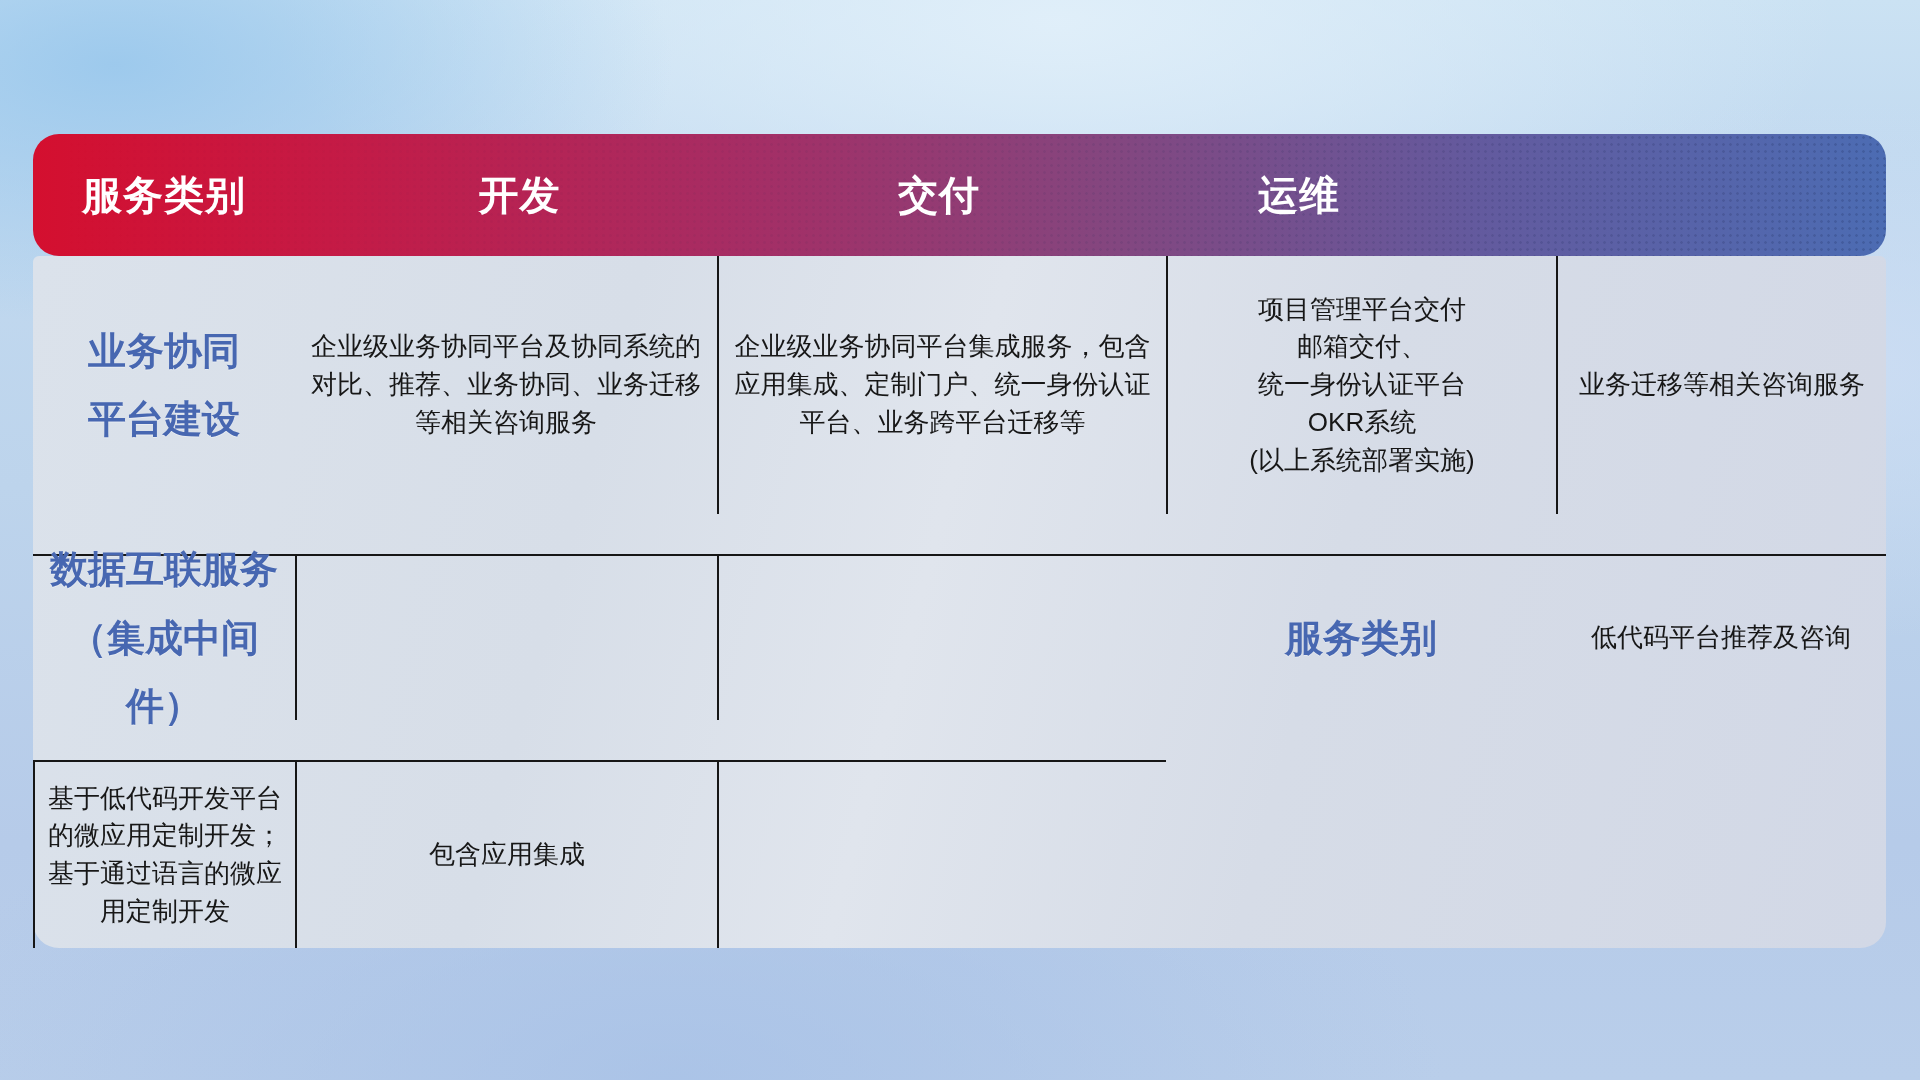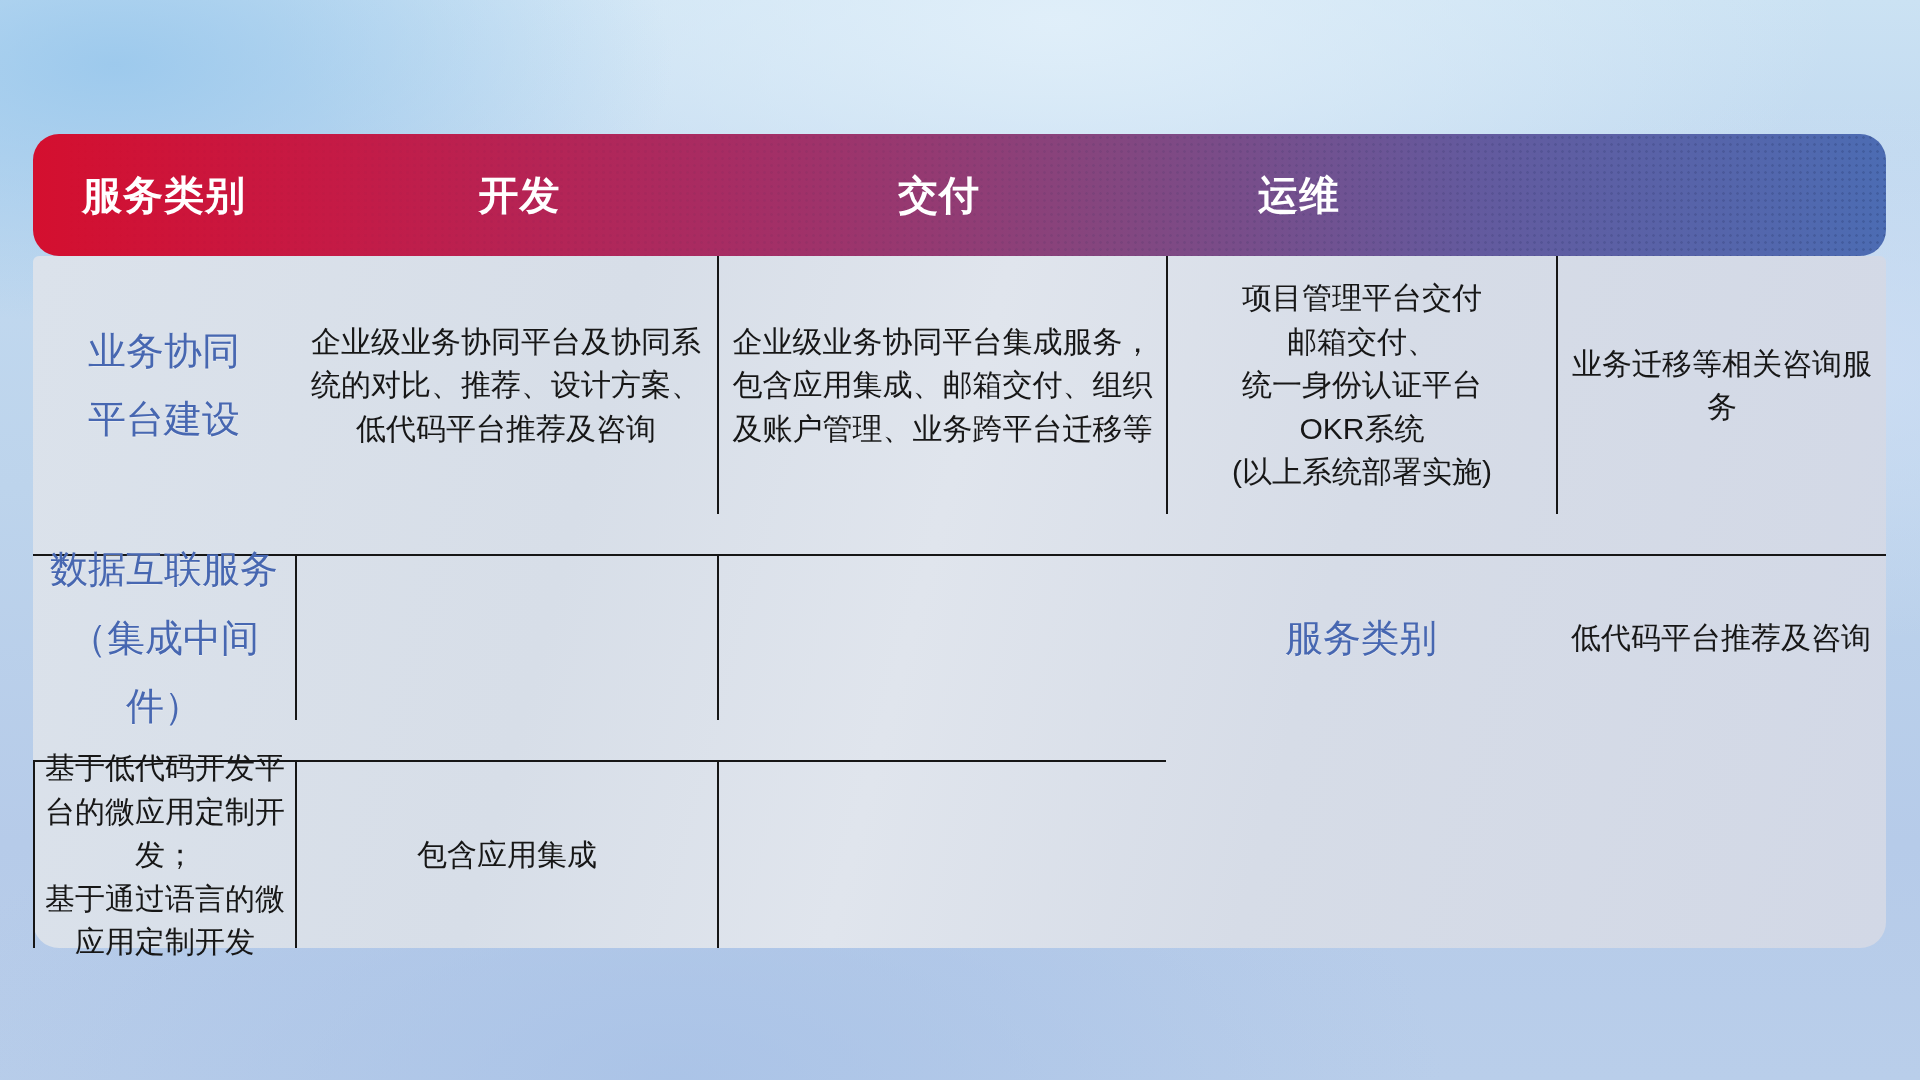--- a/index.html
+++ b/index.html
@@ -41,27 +41,27 @@
     position:absolute;left:33px;top:256px;width:1853px;height:692px;
     border-radius:6px 6px 26px 26px;
     background:linear-gradient(105deg,#DBE2EB 0%,#D7DEE8 30%,#E0E5ED 48%,#D6DCE7 68%,#D2D8E6 100%);
     display:grid;
     grid-template-columns:262px 422px 449px 390px 330px;
     grid-template-rows:258px 206px 228px;
   }
   .cell{
     display:flex;align-items:center;justify-content:center;
     text-align:center;padding:6px 10px;box-sizing:border-box;
-    font-size:30px;line-height:1.45;color:#171717;
+    font-size:26px;line-height:1.45;color:#171717;
     white-space:pre-line;
   }
   .cell.vline{border-left:2px solid #161616;}
   .cell.hline{border-top:2px solid #161616;margin-top:40px;}
   .cat{
-    color:#4767B1;font-weight:normal;font-size:38px;line-height:1.8;
+    color:#4767B1;font-weight:bold;font-size:38px;line-height:1.8;
     text-shadow:0 1px 0 rgba(255,255,255,0.35);
   }
 
   
   .w1{width:262px}.w2{width:422px}.w3{width:449px}.w4{width:390px}.w5{width:330px}
 </style>
 </head>
 <body>
 
 <div class="stage">
@@ -70,22 +70,22 @@
     <div class="hcell w1">服务类别</div>
     <div class="hcell w3">开发</div>
     <div class="hcell w4">交付</div>
     <div class="hcell w5">运维</div>
   </div>
 
   <div class="panel">
 
     <div class="cell cat">业务协同
 平台建设</div>
-    <div class="cell">企业级业务协同平台及协同系统的对比、推荐、设计方案、低代码平台推荐及咨询</div>
-    <div class="cell vline">企业级业务协同平台集成服务，包含应用集成、邮箱交付、组织及账户管理、业务跨平台迁移等</div>
+    <div class="cell">企业级业务协同平台及协同系统的对比、推荐、业务协同、业务迁移等相关咨询服务</div>
+    <div class="cell vline">企业级业务协同平台集成服务，包含应用集成、定制门户、统一身份认证平台、业务跨平台迁移等</div>
     <div class="cell vline">项目管理平台交付
 邮箱交付、
 统一身份认证平台
 OKR系统
 (以上系统部署实施)</div>
     <div class="cell vline">业务迁移等相关咨询服务</div>
 
     <div class="cell cat hline">数据互联服务
 （集成中间件）</div>
     <div class="cell vline hline"></div>

